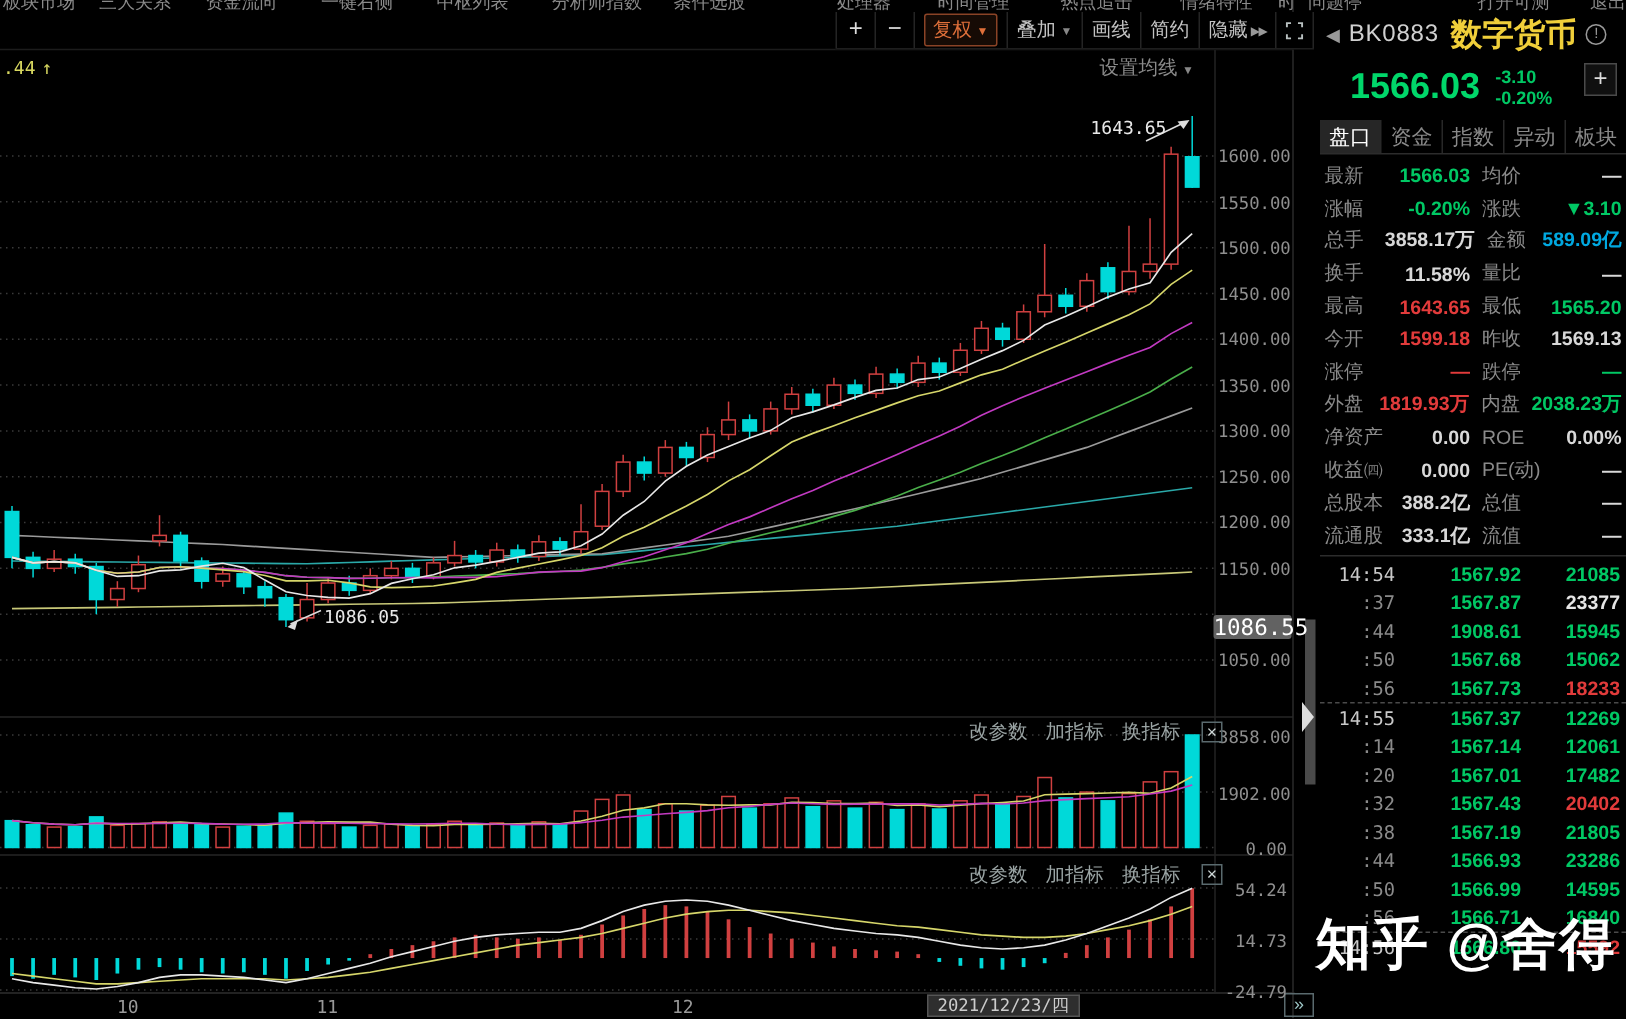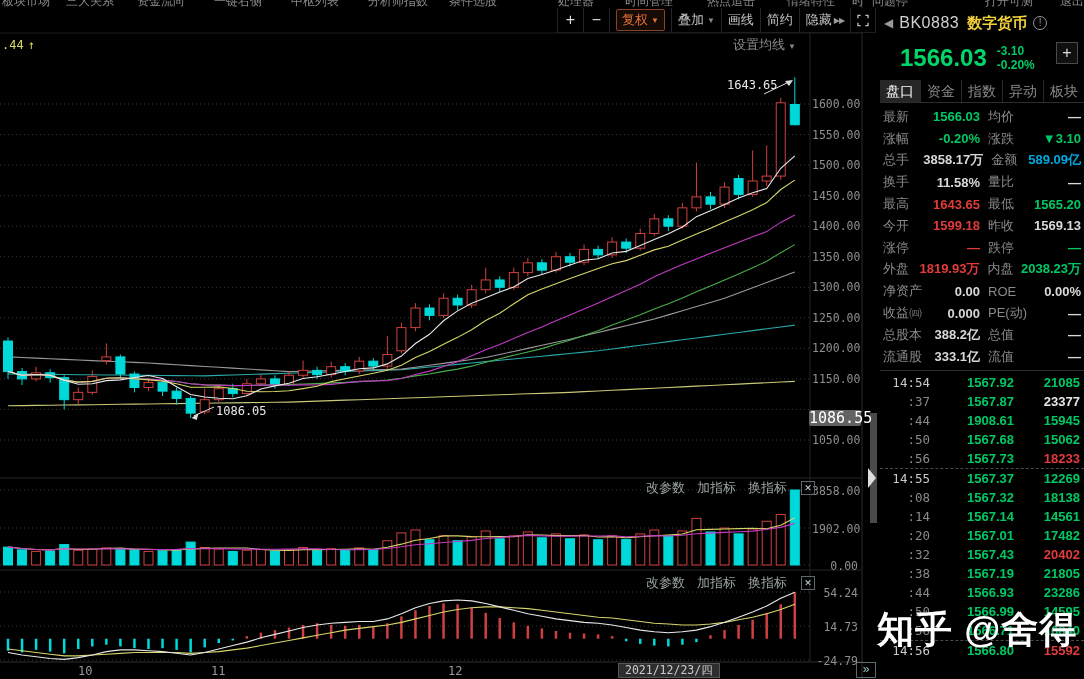--- a/index.html
+++ b/index.html
@@ -51,21 +51,21 @@
             color:#9fc8c8;font-size:12px;line-height:13px;text-align:center;z-index:3;cursor:pointer}
   
   #scroll-thumb{position:absolute;left:870px;top:413px;width:7px;height:110px;background:#4a4a4a;z-index:3}
   #collapse-handle{position:absolute;left:868px;top:468px;width:0;height:0;z-index:4;cursor:pointer;
      border-left:8px solid #ddd;border-top:10px solid transparent;border-bottom:10px solid transparent}
   
   #panel{position:absolute;left:880px;top:0;width:204px;height:679px;background:#000;z-index:2;overflow:hidden}
   #p-head1{position:absolute;left:0;top:10px;width:204px;height:26px;display:flex;align-items:center}
   #back-ic{color:#999;font-size:12px;margin:0 6px 0 4px}
   #p-code{color:#d0d0d0;font-size:16px;letter-spacing:.5px}
-  #p-name{color:#f0cf3a;font-size:15px;font-weight:700;margin-left:8px}
+  #p-name{color:#f0cf3a;font-size:21px;font-weight:700;margin-left:8px}
   #info-ic{width:14px;height:14px;border:1px solid #9a9a9a;border-radius:50%;color:#9a9a9a;font-size:10px;
            line-height:12px;text-align:center;margin-left:6px}
   #p-head2{position:absolute;left:0;top:40px;width:204px;height:36px;display:flex;align-items:center}
   #p-price{color:#00d76a;font-size:24px;font-weight:700;margin-left:20px}
   #p-chg{margin-left:10px;font-size:12px;color:#00c864;line-height:14px;font-weight:700}
   #add-btn{position:absolute;right:6px;top:2px;width:22px;height:22px;border:1px solid #4a4a4a;
            background:#101010;color:#ddd;font-size:16px;line-height:20px;text-align:center;cursor:pointer}
   #tabs{position:absolute;left:0;top:80px;width:204px;height:23px;display:flex;border-bottom:1px solid #2c2c2c}
   .tab{flex:1;text-align:center;font-size:14px;color:#8a8a8a;line-height:22px;cursor:pointer;
        border-left:1px solid #282828}
@@ -579,30 +579,25 @@
     <span class="tp" style="color: rgb(0, 200, 100);">1567.73</span>
     <span class="tv" style="color: rgb(226, 59, 59);">18233</span>
   </div>
 
   <div class="trow mt sep">
     <span class="tt">14:55</span>
     <span class="tp" style="color: rgb(0, 200, 100);">1567.37</span>
     <span class="tv" style="color: rgb(0, 200, 100);">12269</span>
   </div>
 
-  <div class="trow">
-    <span class="tt">:08</span>
-    <span class="tp" style="color: rgb(0, 200, 100);">1567.32</span>
-    <span class="tv" style="color: rgb(0, 200, 100);">18138</span>
-  </div>
 
   <div class="trow">
     <span class="tt">:14</span>
     <span class="tp" style="color: rgb(0, 200, 100);">1567.14</span>
-    <span class="tv" style="color: rgb(0, 200, 100);">14561</span>
+    <span class="tv" style="color: rgb(0, 200, 100);">12061</span>
   </div>
 
   <div class="trow">
     <span class="tt">:20</span>
     <span class="tp" style="color: rgb(0, 200, 100);">1567.01</span>
     <span class="tv" style="color: rgb(0, 200, 100);">17482</span>
   </div>
 
 
   <div class="trow">

